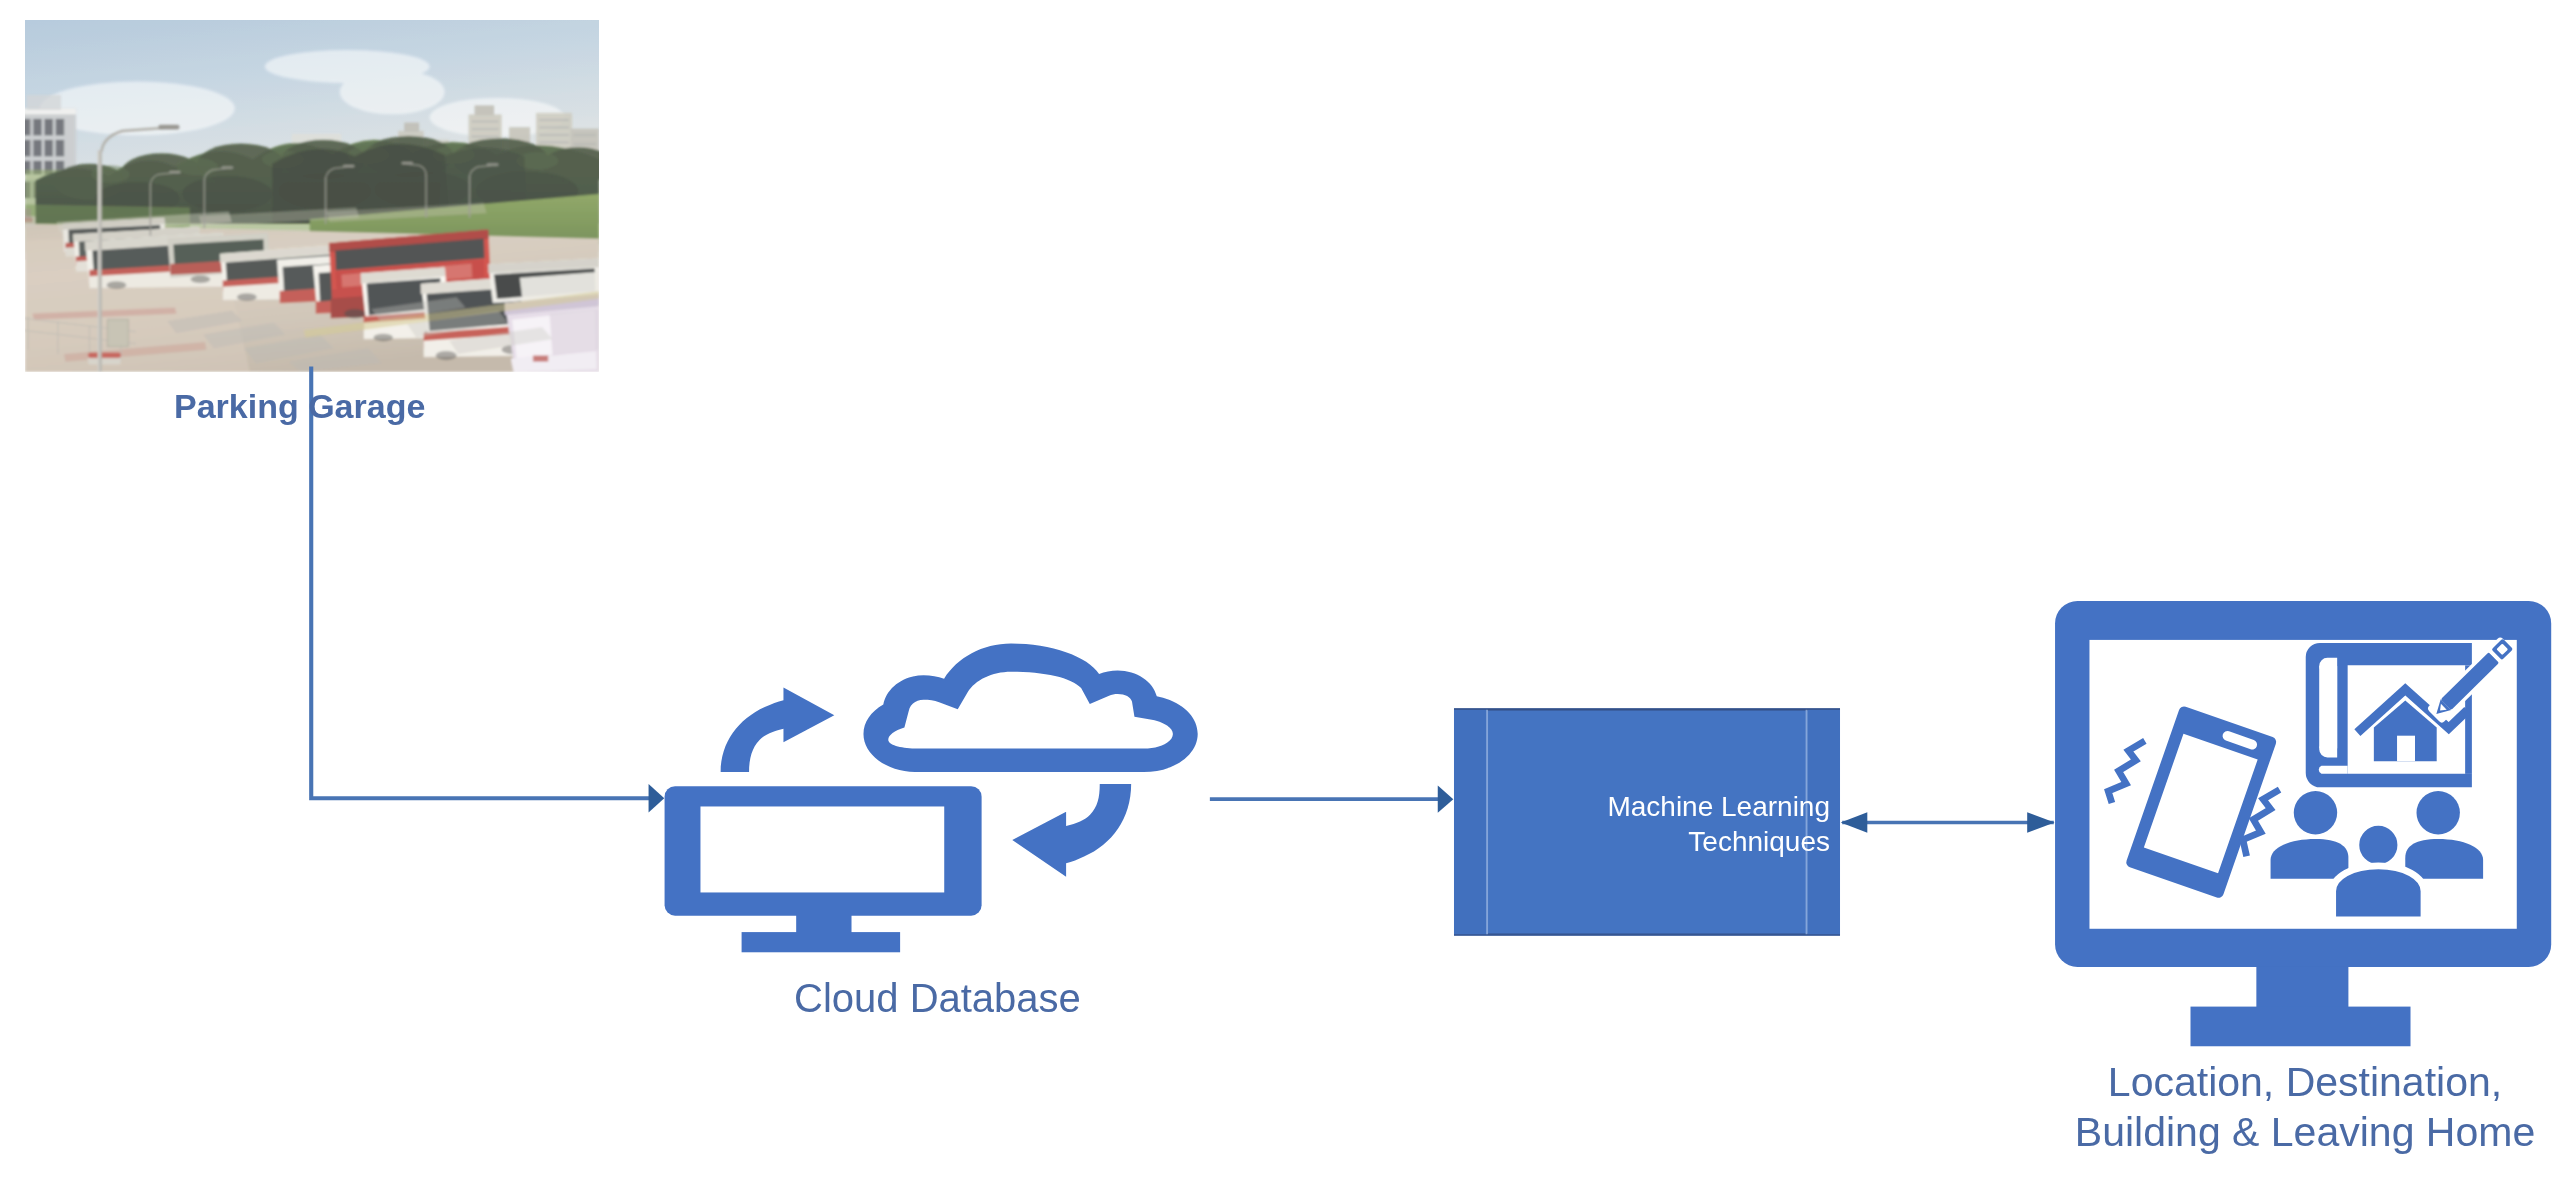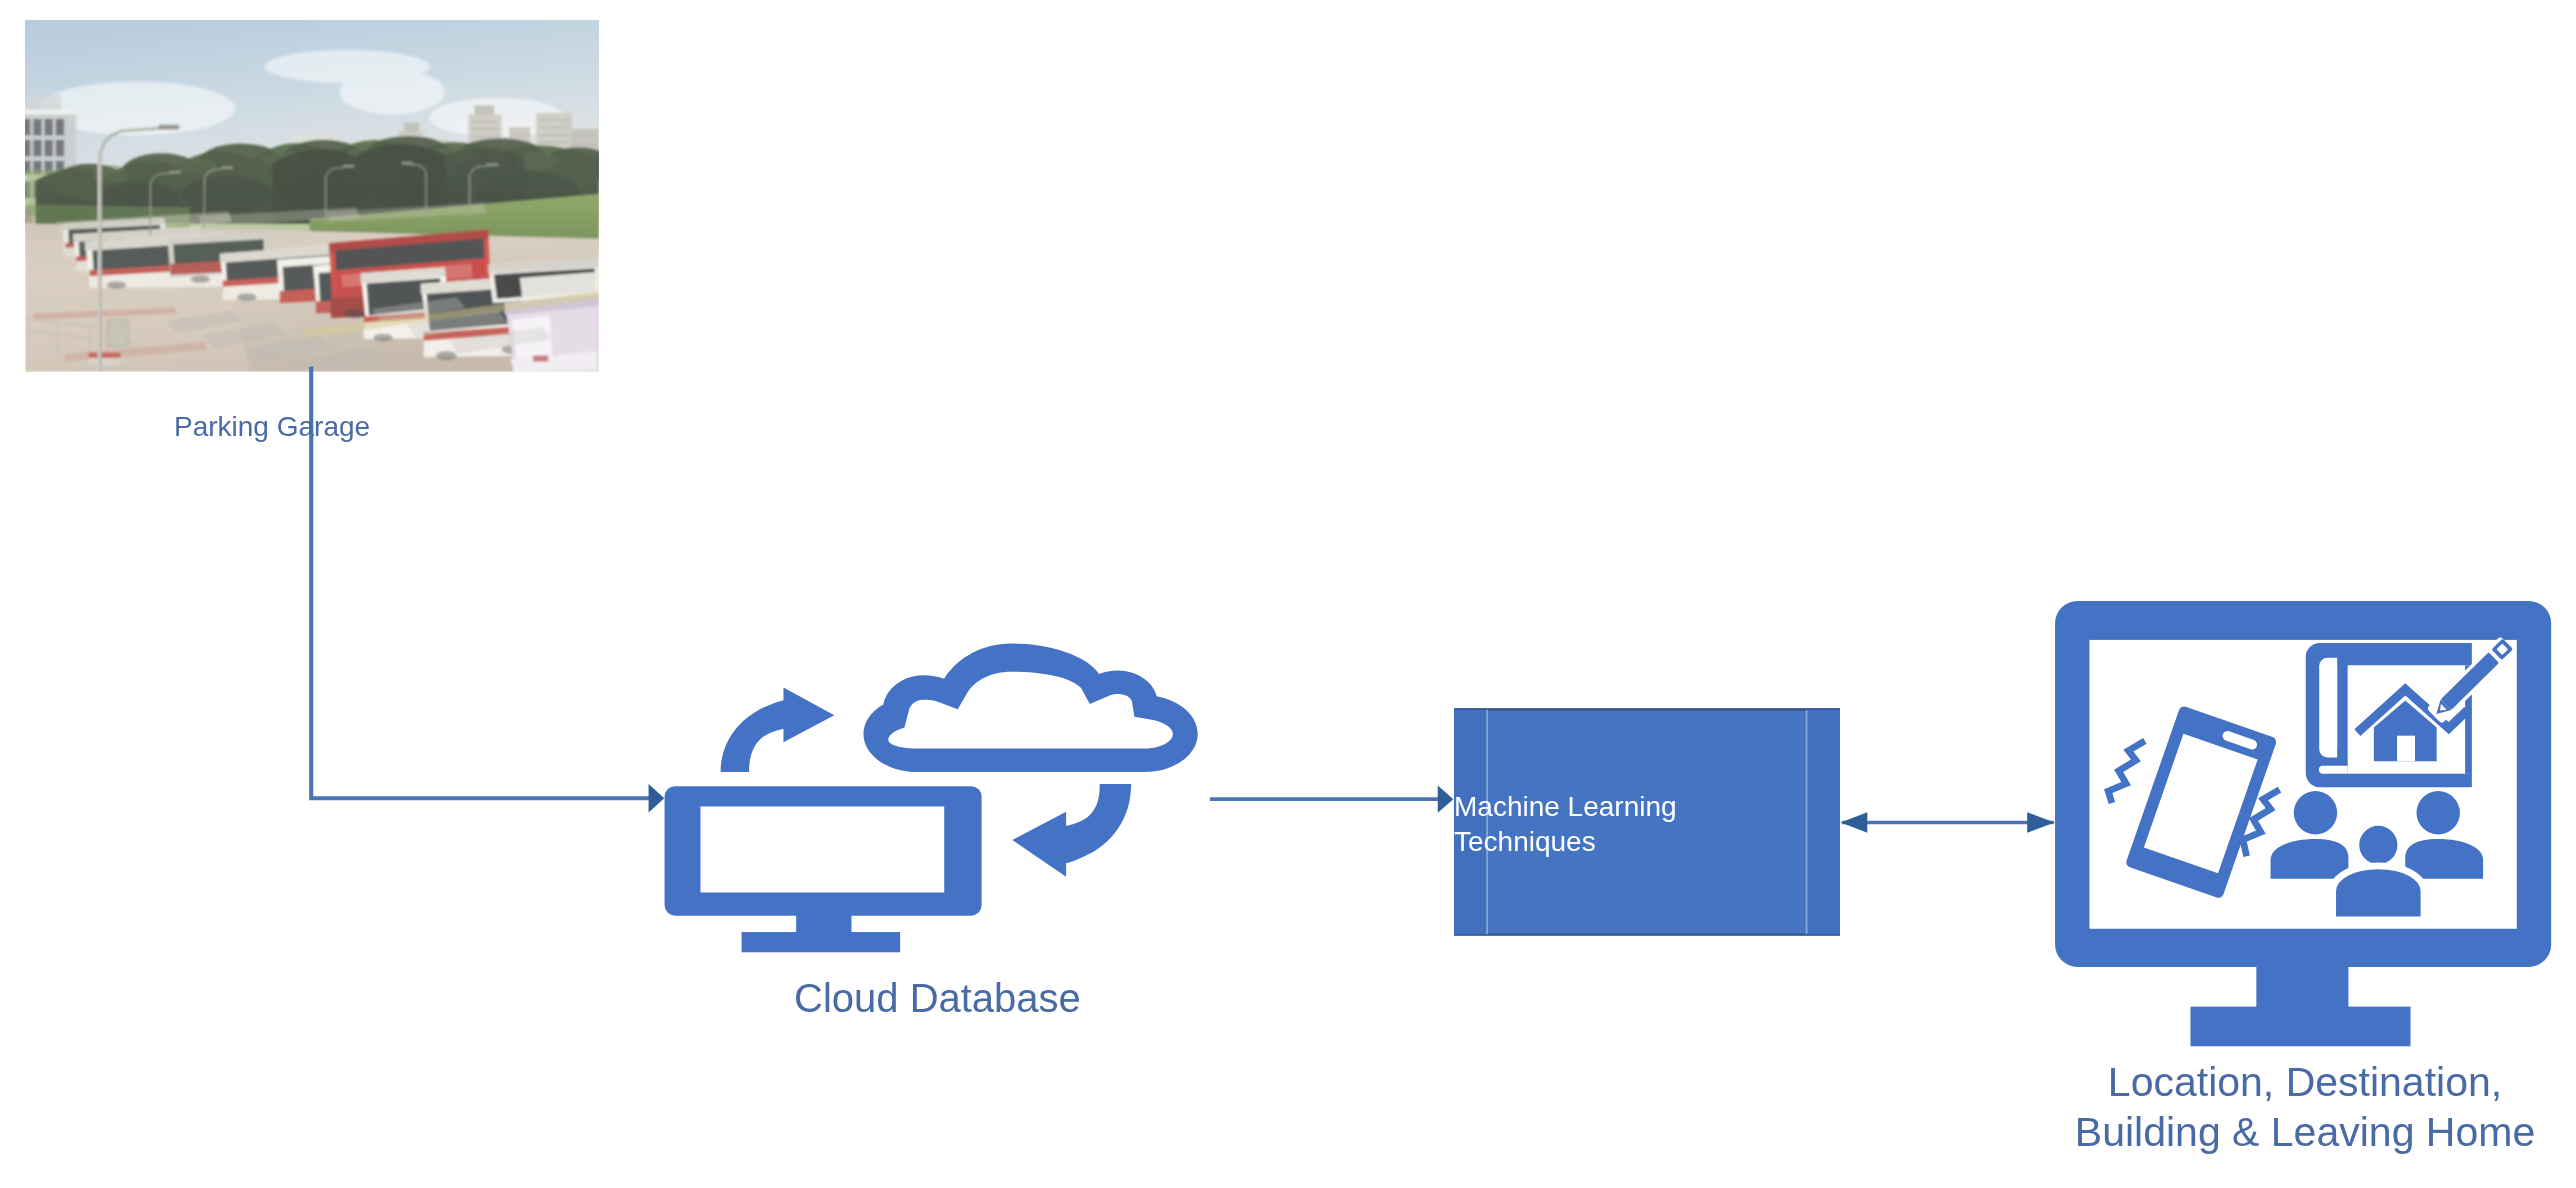--- a/index.html
+++ b/index.html
@@ -319,21 +319,21 @@
       <rect x="110" y="400" width="28" height="36" fill="none" stroke="#a8a598" stroke-width="1"></rect>
     </g>
   </g>
 </svg>
 
 <svg class="abs" style="left:300px;top:359px;width:374px;height:479px" viewBox="0 0 500 640">
   <path d="M15 10 L15 587 L470 587" fill="none" stroke="#4874b4" stroke-width="5.5"></path>
   <path d="M466 568 L487 587 L466 606 Z" fill="#2e5d99"></path>
 </svg>
 
-<div class="lbl" style="left:174px;top:402px;width:315px;font-size:28px;line-height:49px;">Parking Garage</div>
+<div class="lbl" style="left:174px;top:382px;width:315px;font-size:34px;line-height:49px;font-weight:bold;">Parking Garage</div>
 
 <svg class="abs" style="left:659px;top:633px;width:554px;height:329px" viewBox="0 0 740 440">
 
   <g transform="translate(84.75,3.00) scale(0.82931,0.78539)">
     <path fill="#4472c4" fill-rule="evenodd" d="
       M 465 14
       C 419 14 378 38 357 74
       C 347 70 336 68 324 68
       C 291 68 264 90 259 118
       C 239 130 227 148 227 168
@@ -403,21 +403,21 @@
 
 <svg class="abs" style="left:1451px;top:705px;width:392px;height:234px" viewBox="0 0 524 312">
   <rect x="4" y="4" width="516" height="304" fill="#4474c2"></rect>
   <rect x="4" y="4" width="516" height="3" fill="#31497a" opacity="0.85"></rect>
   <rect x="4" y="305" width="516" height="3" fill="#31497a" opacity="0.7"></rect>
   <rect x="4" y="6" width="44" height="300" fill="#4170be"></rect>
   <rect x="47" y="6" width="2.5" height="300" fill="#9ab6e2" opacity="0.75"></rect>
   <rect x="477" y="6" width="43" height="300" fill="#4170be"></rect>
   <rect x="474" y="6" width="2.5" height="300" fill="#9ab6e2" opacity="0.75"></rect>
 </svg>
-<div class="abs" style="left:1454px;top:789px;width:376px;text-align:left;color:#ffffff;font-size:28px;line-height:35px;">
+<div class="abs" style="left:1454px;top:789px;width:376px;text-align:right;color:#ffffff;font-size:28px;line-height:35px;">
   <div>Machine Learning</div>
   <div>Techniques</div>
 </div>
 
 <svg class="abs" style="left:1835px;top:804px;width:226px;height:37px" viewBox="0 0 302 50">
   <path d="M8 25 L294 25" fill="none" stroke="#4874b4" stroke-width="5"></path>
   <path d="M42 11 L6 25 L42 39 Z" fill="#2e5d99"></path>
   <path d="M258 11 L295 25 L258 39 Z" fill="#2e5d99"></path>
 </svg>
 

